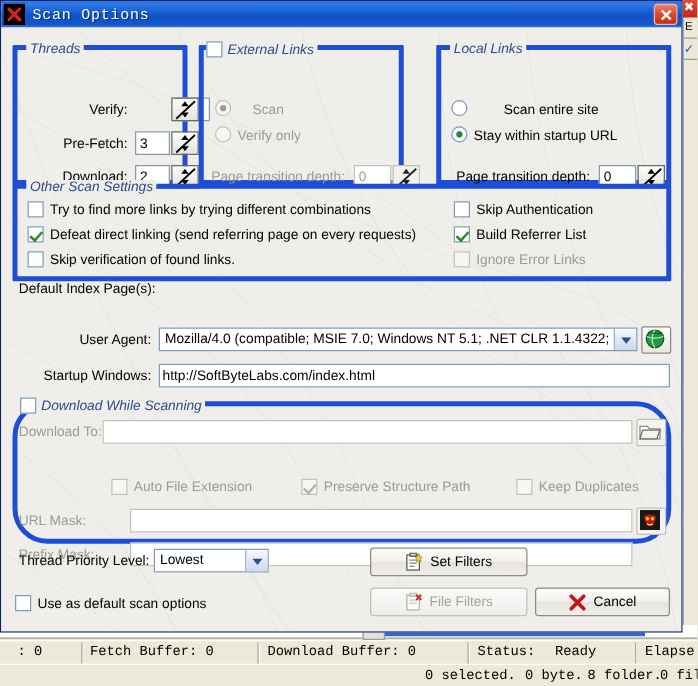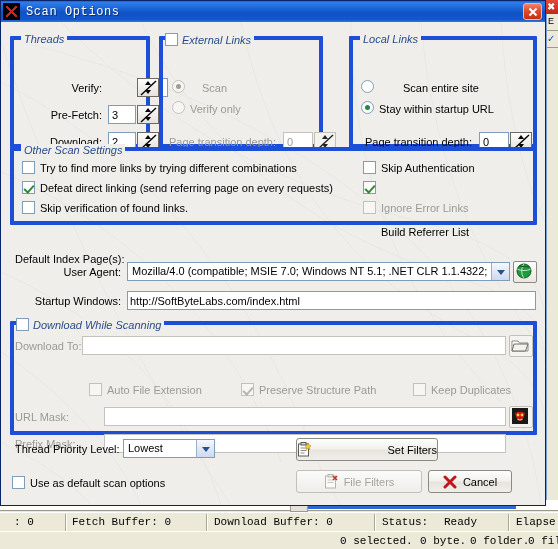--- a/index.html
+++ b/index.html
@@ -138,21 +138,21 @@
   <div class="sbcell" style="left:14px">: 0</div>
   <div class="sbcell" style="left:72px">Fetch Buffer:  0</div>
   <div class="sbcell" style="left:214px">Download Buffer:  0</div>
   <div class="sbcell" style="left:382px">Status:</div>
   <div class="sbcell" style="left:444px">Ready</div>
   <div class="sbcell" style="left:516px">Elapse</div>
 </div>
 <div class="statusbar" id="sb2">
   <div class="sbcell" style="left:340px">0 selected.</div>
   <div class="sbcell" style="left:420px">0 byte.</div>
-  <div class="sbcell" style="left:470px">0 folder.</div>
+  <div class="sbcell" style="left:470px">8 folder.</div>
   <div class="sbcell" style="left:528px">0 file</div>
 </div>
 
 <div id="dialog">
 
   <div id="titlebar">
     <div id="title-ico"></div>
     <div id="title-text">Scan Options</div>
     <div id="close-btn"></div>
   </div>
@@ -253,44 +253,44 @@
     <div class="cb" style="left:21px;top:139px;"></div>
     <div class="lbl" style="left:39px;top:140px;">Try to find more links by trying different combinations</div>
     <div class="cb on" style="left:21px;top:159px;"></div>
     <div class="lbl" style="left:39px;top:160px;">Defeat direct linking (send referring page on every requests)</div>
     <div class="cb" style="left:21px;top:179px;"></div>
     <div class="lbl" style="left:39px;top:180px;">Skip verification of found links.</div>
 
     <div class="cb" style="left:362px;top:139px;"></div>
     <div class="lbl" style="left:380px;top:140px;">Skip Authentication</div>
     <div class="cb on" style="left:362px;top:159px;"></div>
-    <div class="lbl" style="left:380px;top:160px;margin-top:44px;">Build Referrer List</div>
+    <div class="lbl" style="left:380px;top:160px;">Build Referrer List</div>
     <div class="cb dis" style="left:362px;top:179px;"></div>
     <div class="lbl dis" style="left:380px;top:180px;">Ignore Error Links</div>
 
-    <div class="lbl" style="left:14px;top:231px;width:106px;text-align:center;">Default Index Page(s):</div>
+    <div class="lbl" style="left:14px;top:203px;width:106px;text-align:center;">Default Index Page(s):</div>
 
     <div class="lbl" style="left:34px;top:244px;width:86px;text-align:right;">User Agent:</div>
     <div class="sel-box" style="left:126px;top:240px;width:383px;overflow:hidden;white-space:nowrap;">
       <span>Mozilla/4.0 (compatible; MSIE 7.0; Windows NT 5.1; .NET CLR 1.1.4322; .NET</span>
       <span class="sel-arrow"></span>
     </div>
     <div class="iconbtn" style="left:512px;top:239px;">
       <svg width="20" height="18" viewBox="0 0 20 18">
         <circle cx="10" cy="9" r="7" fill="#1f9a3c" stroke="#0c5a21" stroke-width="1"></circle>
         <path d="M3.4 7.2 C7 9 13 9 16.6 7.2" fill="none" stroke="#b9ecc2" stroke-width="1"></path>
         <path d="M10 2 C7 5 7 13 10 16" fill="none" stroke="#b9ecc2" stroke-width="1"></path>
         <path d="M5 4 C9 5 12 4 15 5" fill="none" stroke="#0c5a21" stroke-width="1"></path>
       </svg>
     </div>
 
     <div class="lbl" style="left:28px;top:273px;width:92px;text-align:right;">Startup Windows:</div>
     <input type="text" class="tf" style="left: 126px; top: 269px; width: 409px;" value="http://SoftByteLabs.com/index.html">
 
-    <div class="grp" style="left:9px;top:299px;width:527px;height:114px;">
+    <div class="grp" style="left:9px;top:299px;width:527px;height:114px;border-radius:28px;">
       <div class="grp-title chk" style="left:2px;display:flex;align-items:center;gap:4px;">
         <span class="cb" style="position:relative;left:0;top:0;display:inline-block;"></span>
         <span>Download While Scanning</span>
       </div>
     </div>
 
     <div class="lbl dis" style="left:14px;top:318px;">Download To:</div>
     <input type="text" class="tf dis" style="left: 81px; top: 314px; width: 424px;" value="">
     <div class="iconbtn dis" style="left:508px;top:313px;">
       <svg width="20" height="18" viewBox="0 0 20 18">
@@ -323,21 +323,21 @@
 
     <div class="lbl" style="left:14px;top:421px;">Thread Priority Level:</div>
     <div class="sel-box" style="left:122px;top:417px;width:92px;">
       <span>Lowest</span>
       <span class="sel-arrow"></span>
     </div>
 
     <div class="cb" style="left:11px;top:454px;"></div>
     <div class="lbl" style="left:29px;top:455px;">Use as default scan options</div>
 
-    <div class="btn" style="left:295px;top:416px;width:142px;justify-content:space-between;">
+    <div class="btn" style="left:295px;top:416px;width:126px;">
       <svg width="14" height="15" viewBox="0 0 14 15">
         <rect x="1.5" y="2" width="10" height="12" fill="#fff" stroke="#5a5a52"></rect>
         <rect x="4" y="0.5" width="5" height="2.5" fill="#d9d6cc" stroke="#5a5a52"></rect>
         <line x1="3.5" y1="6" x2="9.5" y2="6" stroke="#8a8a82"></line>
         <line x1="3.5" y1="8.5" x2="9.5" y2="8.5" stroke="#8a8a82"></line>
         <line x1="3.5" y1="11" x2="7.5" y2="11" stroke="#8a8a82"></line>
         <path d="M11 1 l1.2 2.4 L14 3.8 l-1.6 1.5 .5 2.3 -1.9-1.2 -1.9 1.2 .5-2.3 L8 3.8 l1.8-.4 Z" fill="#f5cf28" stroke="#9a7c06" stroke-width=".5"></path>
       </svg>
       <span>Set Filters</span>
     </div>
@@ -347,21 +347,21 @@
         <rect x="1.5" y="2" width="10" height="12" fill="#fbfbfa" stroke="#b5b3ab"></rect>
         <rect x="4" y="0.5" width="5" height="2.5" fill="#eceae4" stroke="#b5b3ab"></rect>
         <line x1="3.5" y1="6" x2="9.5" y2="6" stroke="#c7c5bd"></line>
         <line x1="3.5" y1="8.5" x2="9.5" y2="8.5" stroke="#c7c5bd"></line>
         <path d="M9 2 l4 4 M13 2 l-4 4" stroke="#c2362a" stroke-width="1.6"></path>
       </svg>
       <span>File Filters</span>
     </div>
 
 
-    <div class="btn" style="left:427px;top:448px;width:84px;">
+    <div class="btn" style="left:427px;top:448px;width:108px;">
       <svg width="14" height="14" viewBox="0 0 14 14">
         <path d="M2 2 L12 12 M12 2 L2 12" fill="none" stroke="#c2161b" stroke-width="3" stroke-linecap="round"></path>
       </svg>
       <span>Cancel</span>
     </div>
 
   </div>
 </div>
 
 </body></html>

